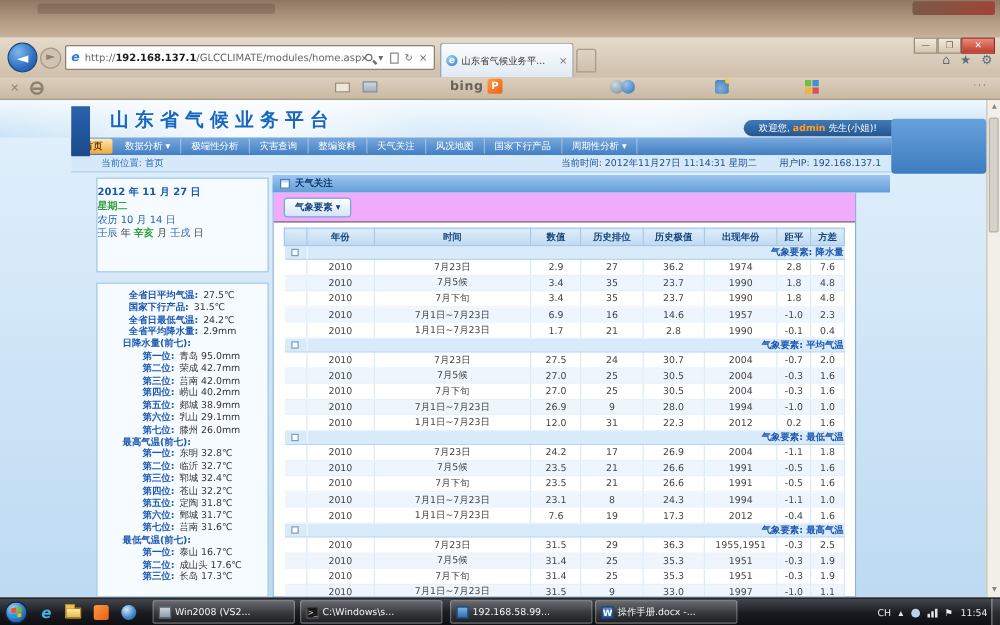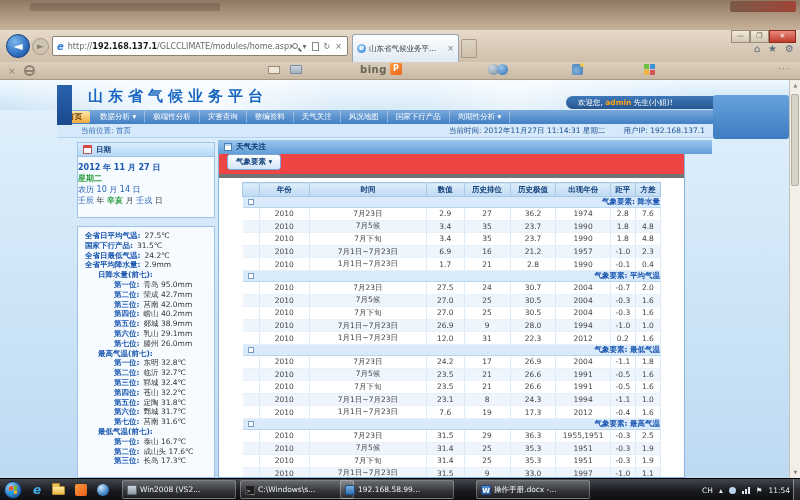--- a/index.html
+++ b/index.html
@@ -54,21 +54,21 @@
 
 
 .viewport{position:absolute;left:0;top:50px;width:800px;height:398px;background:linear-gradient(180deg,#e2f1fc,#bddaf2);overflow:hidden}
 .scrollbar{position:absolute;left:789px;top:0;width:11px;height:398px;background:#f2efe9;border-left:1px solid #c7c2b8}
 .sb-btn{position:absolute;left:0;width:11px;height:11px;color:#8b8578;font-size:5px;text-align:center;line-height:11px}
 .sb-thumb{position:absolute;left:1px;top:14px;width:8px;height:92px;background:#d7d2c8;border:1px solid #b5b0a6;border-radius:2px}
 
 .banner{position:absolute;left:0;top:0;width:789px;height:30px;background:radial-gradient(circle at 25% 120%,rgba(255,255,255,.9),rgba(255,255,255,0) 40%),radial-gradient(circle at 65% 0%,rgba(255,255,255,.7),rgba(255,255,255,0) 35%),linear-gradient(180deg,#eef8ff,#c2def4)}
 .brandblock{position:absolute;left:57px;top:5px;width:15px;height:40px;background:linear-gradient(180deg,#2a62ae,#1b4a8c);z-index:6}
 .pagetitle{position:absolute;left:88px;top:7px;font-size:15px;font-weight:bold;color:#1767c0;letter-spacing:5px;text-shadow:0 1px 0 rgba(255,255,255,.85);z-index:4;white-space:nowrap}
-.welcome{position:absolute;left:566px;top:16px;width:150px;height:13px;background:linear-gradient(180deg,#3f79ba,#27568f);border-radius:7px 0 0 7px;color:#fff;font-size:7.5px;line-height:13px;padding-left:12px;z-index:7;white-space:nowrap}
+.welcome{position:absolute;left:595px;top:16px;width:150px;height:13px;background:linear-gradient(180deg,#3f79ba,#27568f);border-radius:7px 0 0 7px;color:#fff;font-size:7.5px;line-height:13px;padding-left:12px;z-index:7;white-space:nowrap}
 .welcome .user{color:#ffa21a;font-weight:bold}
 .cornerblock{position:absolute;left:713px;top:15px;width:76px;height:44px;background:linear-gradient(180deg,#66a2dc,#3d7cc0);border-radius:3px;z-index:7}
 .nav{position:absolute;left:57px;top:30px;width:656px;height:14px;background:linear-gradient(180deg,#79a9dc,#417fc4);display:flex;align-items:center;z-index:5}
 .nav-item{color:#fff;font-size:7.5px;padding:0 8px;line-height:12px;border-right:1px solid rgba(255,255,255,.35);white-space:nowrap}
 .nav-item.active{background:linear-gradient(180deg,#fde9ae,#f2a93b);color:#6b3f00;font-weight:bold;border-radius:2px;margin:0 2px;border-right:none}
 .infobar{position:absolute;left:57px;top:44px;width:656px;height:14px;background:#d6e9fb;border-bottom:1px solid #b2d2ee;font-size:7.5px;color:#2a65b5;display:flex;align-items:center;z-index:4}
 .infobar .crumb{padding-left:24px;white-space:nowrap}
 .infobar .right{margin-left:auto;display:flex;gap:18px;padding-right:8px;color:#1a4f8f;white-space:nowrap}
 
 
@@ -77,33 +77,33 @@
 #panel-wx{top:146px;height:252px}
 .panel-h{height:14px;background:linear-gradient(180deg,#dceffd,#b5d7f3);border-bottom:1px solid #9fc3e8;display:flex;align-items:center;gap:4px;padding-left:5px;font-size:7.5px;font-weight:bold;color:#14427e}
 .cal-icon{width:9px;height:9px;background:#fff;border:1px solid #b55;border-top:3px solid #d44;border-radius:1px}
 .doc-icon{width:8px;height:9px;background:#fff;border:1px solid #6a9cd0;box-shadow:inset 0 2px 0 #9cc3ea}
 .date-body{padding:5px 10px 0 0;font-size:8px;line-height:11px}
 .c-blue{color:#1a56b0;font-weight:bold}
 .c-green{color:#2e9e3e;font-weight:bold}
 .c-mid{color:#2a62b8}
 .c-dark{color:#444}
 .wx-body{padding-top:4px;font-size:7.5px;line-height:9.8px}
-.stat{padding-left:7px;white-space:nowrap}
+.stat{padding-left:25px;white-space:nowrap}
 .stat .lab,.rank .lab{color:#1a56b0;font-weight:bold}
 .stat .val,.rank .val{color:#333;margin-left:4px}
 .sec{padding-left:20px;color:#1a56b0;font-weight:bold;white-space:nowrap}
 .rank{padding-left:36px;white-space:nowrap}
 
 
 .main-h{position:absolute;left:218px;top:60px;width:494px;height:14px;background:linear-gradient(180deg,#9dc6ee,#639ed6);display:flex;align-items:center;gap:4px;padding-left:6px;font-size:7.5px;font-weight:bold;color:#0d3a74;z-index:4}
 .list-icon{width:8px;height:8px;background:#fff;border:1px solid #4a7fb5;box-shadow:inset 0 2px 0 #bcd8f0}
 .main-body{position:absolute;left:218px;top:74px;width:467px;height:324px;background:#fff;border:1px solid #8ab4de;border-top:none;overflow:hidden}
-.toolbar{height:24px;background:#ef4444;border-bottom:4px solid #737373;display:flex;align-items:flex-start;padding-left:8px}
+.toolbar{height:24px;background:#f0abfc;border-bottom:1px solid #737373;display:flex;align-items:center;padding-left:8px}
 .filter-btn{height:16px;line-height:14px;padding:0 8px;background:linear-gradient(180deg,#ffffff,#d2e5f7);border:1px solid #7aa8d8;border-radius:3px;font-size:7.5px;font-weight:bold;color:#14427e}
-.tblwrap{margin:4px 23px 0}
+.tblwrap{margin:4px 8px 0}
 table{width:100%;border-collapse:collapse;font-size:7.5px;table-layout:fixed}
 th{height:14px;background:linear-gradient(180deg,#ddeefb,#bed9f2);border:1px solid #a8c8e8;color:#14427e;font-weight:bold;font-size:7.5px}
 td{height:12.6px;text-align:center;color:#444;border-right:1px solid #dcebf8;border-bottom:1px solid #e8f1fa;overflow:hidden;white-space:nowrap}
 tr.alt td{background:#eef5fd}
 tr.grp td{height:11px;background:#d9eafa;border-top:1px solid #b9d6ef;border-bottom:1px solid #b9d6ef}
 tr.grp .gt{text-align:right;color:#1a56b0;font-weight:bold;padding-left:3px}
 .cbx{display:inline-block;width:6px;height:6px;border:1px solid #7a9cc0;background:#fff;vertical-align:middle}
 
 
 .taskbar{position:absolute;left:0;top:478px;width:800px;height:22px;background:linear-gradient(180deg,#43474e,#1a1b20 55%,#0e0f13);border-top:1px solid #000}
@@ -111,21 +111,21 @@
 .flag{width:9px;height:9px;display:grid;grid-template-columns:3.5px 3.5px;grid-template-rows:3.5px 3.5px;gap:1px;transform:skewY(-8deg)}
 .flag i:nth-child(1){background:#f35325}.flag i:nth-child(2){background:#81bc06}.flag i:nth-child(3){background:#05a6f0}.flag i:nth-child(4){background:#ffba08}
 .ql{position:absolute;top:4px;width:14px;height:14px;text-align:center}
 .ql-e{left:30px;color:#45b0e8;font-weight:bold;font-style:italic;font-size:12px;line-height:14px}
 .ql-folder{left:52px}
 .folder{width:13px;height:9px;background:linear-gradient(180deg,#ffe9a0,#e8b84a);border:1px solid #b58a2a;border-radius:1px;margin-top:3px;position:relative}
 .folder::before{content:"";position:absolute;left:-1px;top:-4px;width:6px;height:3px;background:#e8c05a;border:1px solid #b58a2a;border-bottom:none;border-radius:1px 1px 0 0}
 .ql-orange{left:74px}.osq{width:12px;height:12px;margin:1px auto;background:linear-gradient(135deg,#ff9a3c,#e85d1a);border-radius:2px}
 .ql-wmp{left:96px}.wmp{width:12px;height:12px;margin:1px auto;border-radius:50%;background:radial-gradient(circle at 35% 30%,#cfe8fa,#3f83c6 60%,#1d4e8e)}
 .task{position:absolute;top:1px;height:19px;width:114px;background:linear-gradient(180deg,rgba(255,255,255,.22),rgba(255,255,255,.06));border:1px solid rgba(255,255,255,.28);border-radius:2px;display:flex;align-items:center;gap:3px;padding:0 4px;color:#f2f5f8;font-size:7.5px;white-space:nowrap;overflow:hidden}
-#task1{left:122px}#task2{left:240px}#task3{left:340px}#task4{left:476px}
+#task1{left:122px}#task2{left:240px}#task3{left:360px}#task4{left:476px}
 .ti{flex:0 0 auto;width:10px;height:10px;border-radius:1px}
 .ti-srv{background:linear-gradient(180deg,#cfd6dd,#8b98a5);border:1px solid #5d6a77}
 .ti-cmd{background:#1b1b1b;border:1px solid #555;color:#ddd;font-size:6px;line-height:9px;text-align:center}
 .ti-rdp{background:linear-gradient(180deg,#7fb2e0,#2e6db4);border:1px solid #1c4d86}
 .ti-word{background:linear-gradient(180deg,#5a8fd4,#2b5ea8);border:1px solid #1c4482;color:#fff;font-size:7px;font-weight:bold;line-height:10px;text-align:center}
 .tray{position:absolute;right:10px;top:0;height:22px;display:flex;align-items:center;gap:6px;color:#e8edf2;font-size:7.5px}
 .bars{display:flex;align-items:flex-end;gap:1px}
 .bars i{width:2px;background:#dfe6ee}
 .bars i:nth-child(1){height:3px}.bars i:nth-child(2){height:5px}.bars i:nth-child(3){height:7px}
 .dotic{width:7px;height:7px;border-radius:50%;background:#bcd2e8}
@@ -223,24 +223,20 @@
         </div>
       <div class="infobar">
         <span class="crumb">当前位置: 首页</span>
         <span class="right">
           <span>当前时间: 2012年11月27日 11:14:31 星期二</span>
           <span>用户IP: 192.168.137.1</span>
         </span>
       </div>
 
       <div class="panel" id="panel-date">
-        <div class="panel-h">
-          <span class="cal-icon"></span>
-          <span>日期</span>
-        </div>
         <div class="date-body">
           <div class="c-blue">2012 年 11 月 27 日</div>
           <div class="c-green">星期二</div>
           <div class="c-mid">农历 10 月 14 日</div>
           <div><span class="c-mid">壬辰</span><span class="c-dark"> 年 </span><span class="c-green">辛亥</span><span class="c-dark"> 月 </span><span class="c-mid">壬戌</span><span class="c-dark"> 日</span></div>
         </div>
       </div>
 
       <div class="panel" id="panel-wx">
         <div class="wx-body">
@@ -342,21 +338,21 @@
                   <td>1990</td>
                   <td>1.8</td>
                   <td>4.8</td>
                 </tr>
                 <tr class="alt">
                   <td></td>
                   <td>2010</td>
                   <td>7月1日~7月23日</td>
                   <td>6.9</td>
                   <td>16</td>
-                  <td>21.2</td>
+                  <td>14.6</td>
                   <td>1957</td>
                   <td>-1.0</td>
                   <td>2.3</td>
                 </tr>
                 <tr>
                   <td></td>
                   <td>2010</td>
                   <td>1月1日~7月23日</td>
                   <td>1.7</td>
                   <td>21</td>

